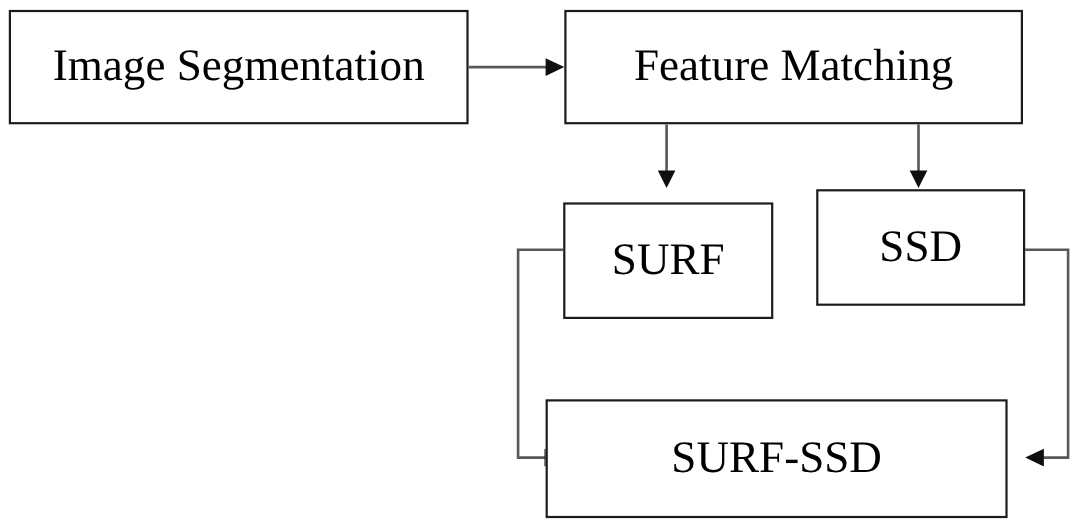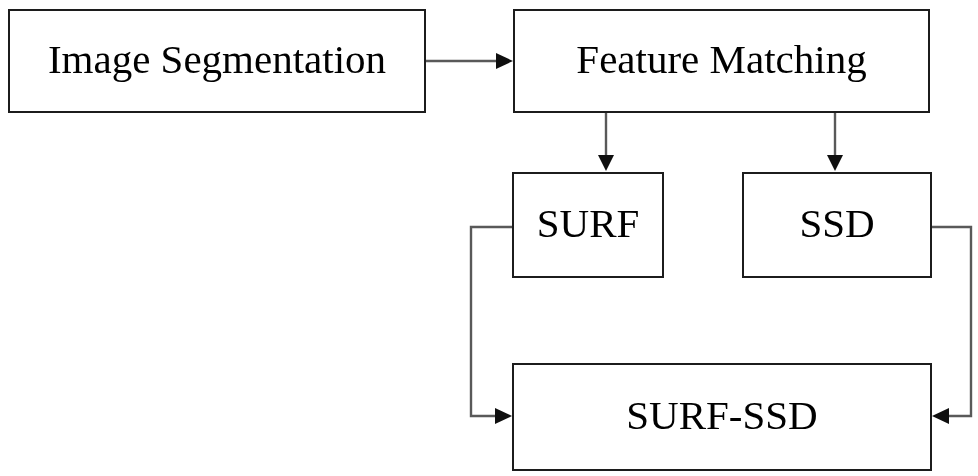--- a/index.html
+++ b/index.html
@@ -34,23 +34,23 @@
     line-height: 1;
     color: #000000;
     white-space: nowrap;
   }
   .node span {
     transform: translateY(-2px);
   }
   
   #node-image-segmentation { left: 8px;   top: 9px;   width: 418px; height: 104px; }
   #node-feature-matching   { left: 513px; top: 9px;   width: 417px; height: 104px; }
-  #node-surf               { left: 512px; top: 172px; width: 152px; height: 106px; }
+  #node-surf               { left: 512px; top: 184px; width: 191px; height: 106px; }
   #node-ssd                { left: 742px; top: 172px; width: 190px; height: 106px; text-align: right; }
-  #node-surf-ssd           { left: 512px; top: 363px; width: 420px; height: 108px; }
+  #node-surf-ssd           { left: 496px; top: 363px; width: 420px; height: 108px; }
 
   .edge-line {
     fill: none;
     stroke: #595959;
     stroke-width: 2.4;
   }
   .edge-head {
     fill: #0f0f0f;
     stroke: none;
   }

